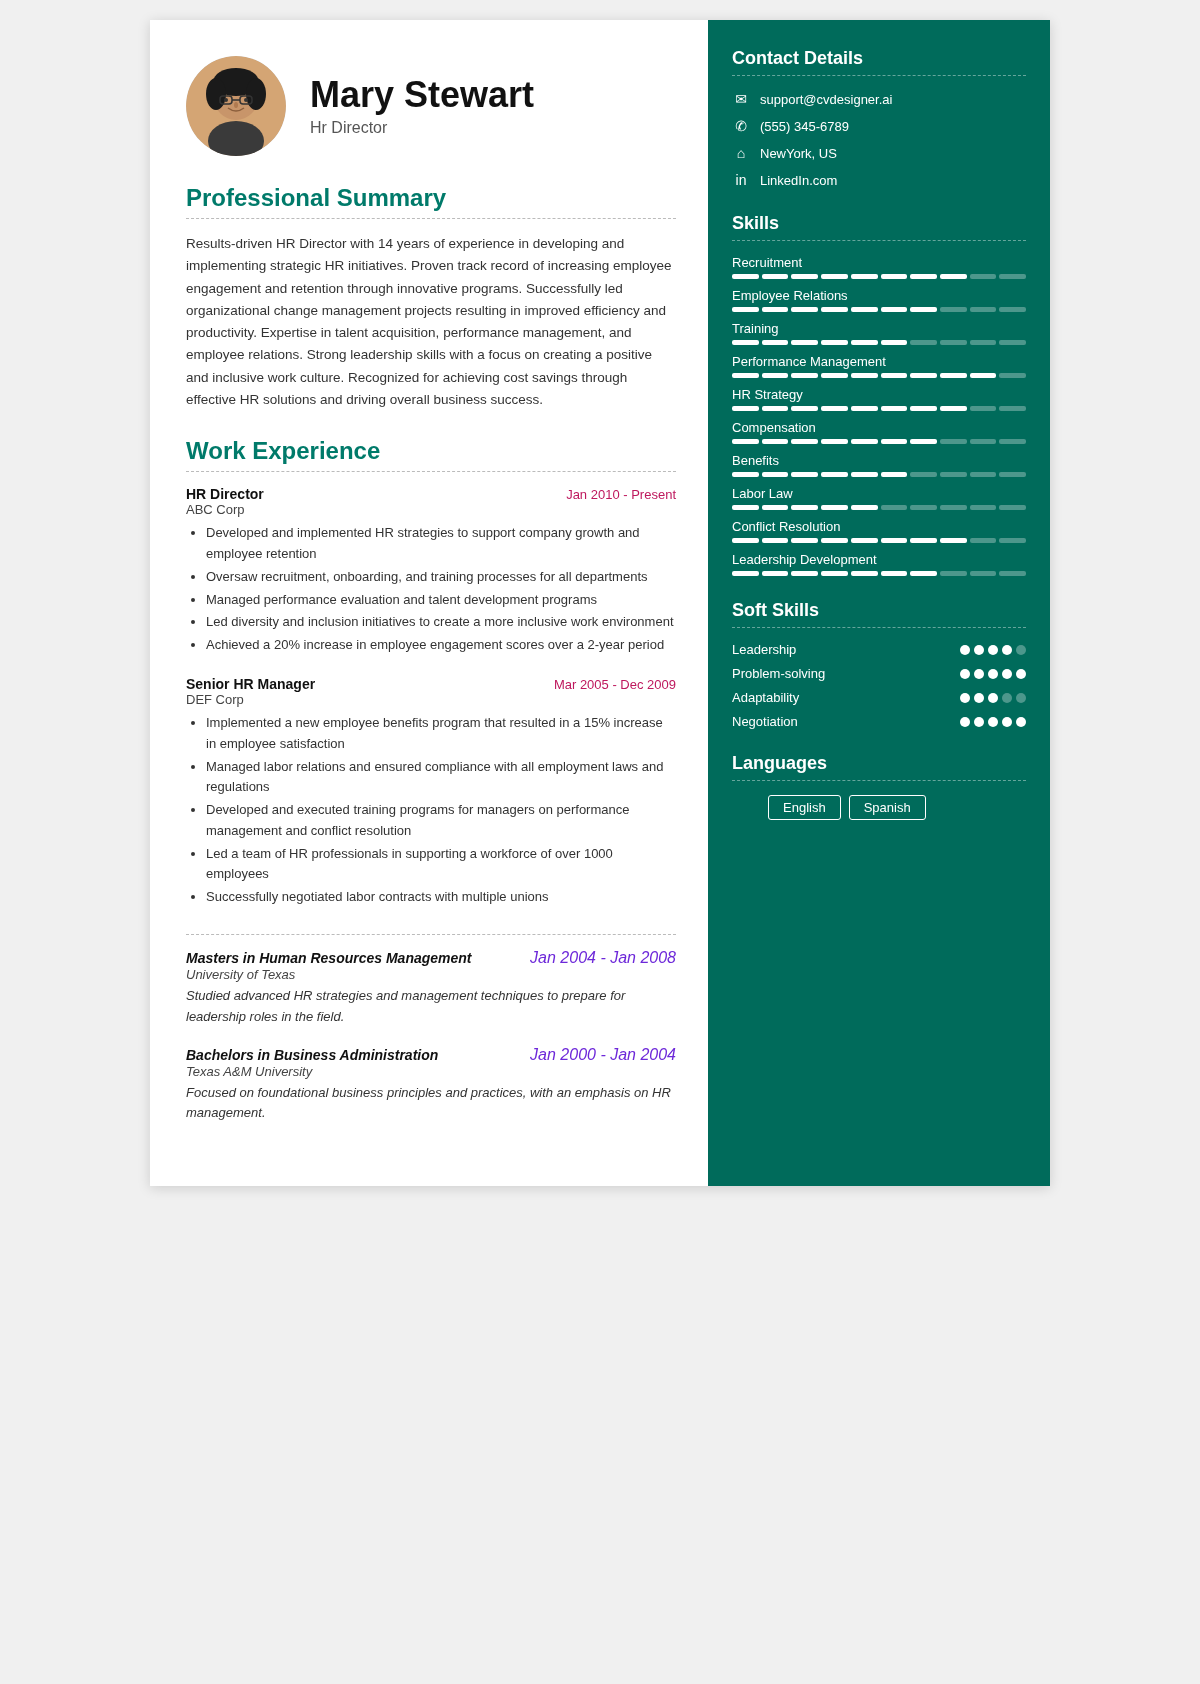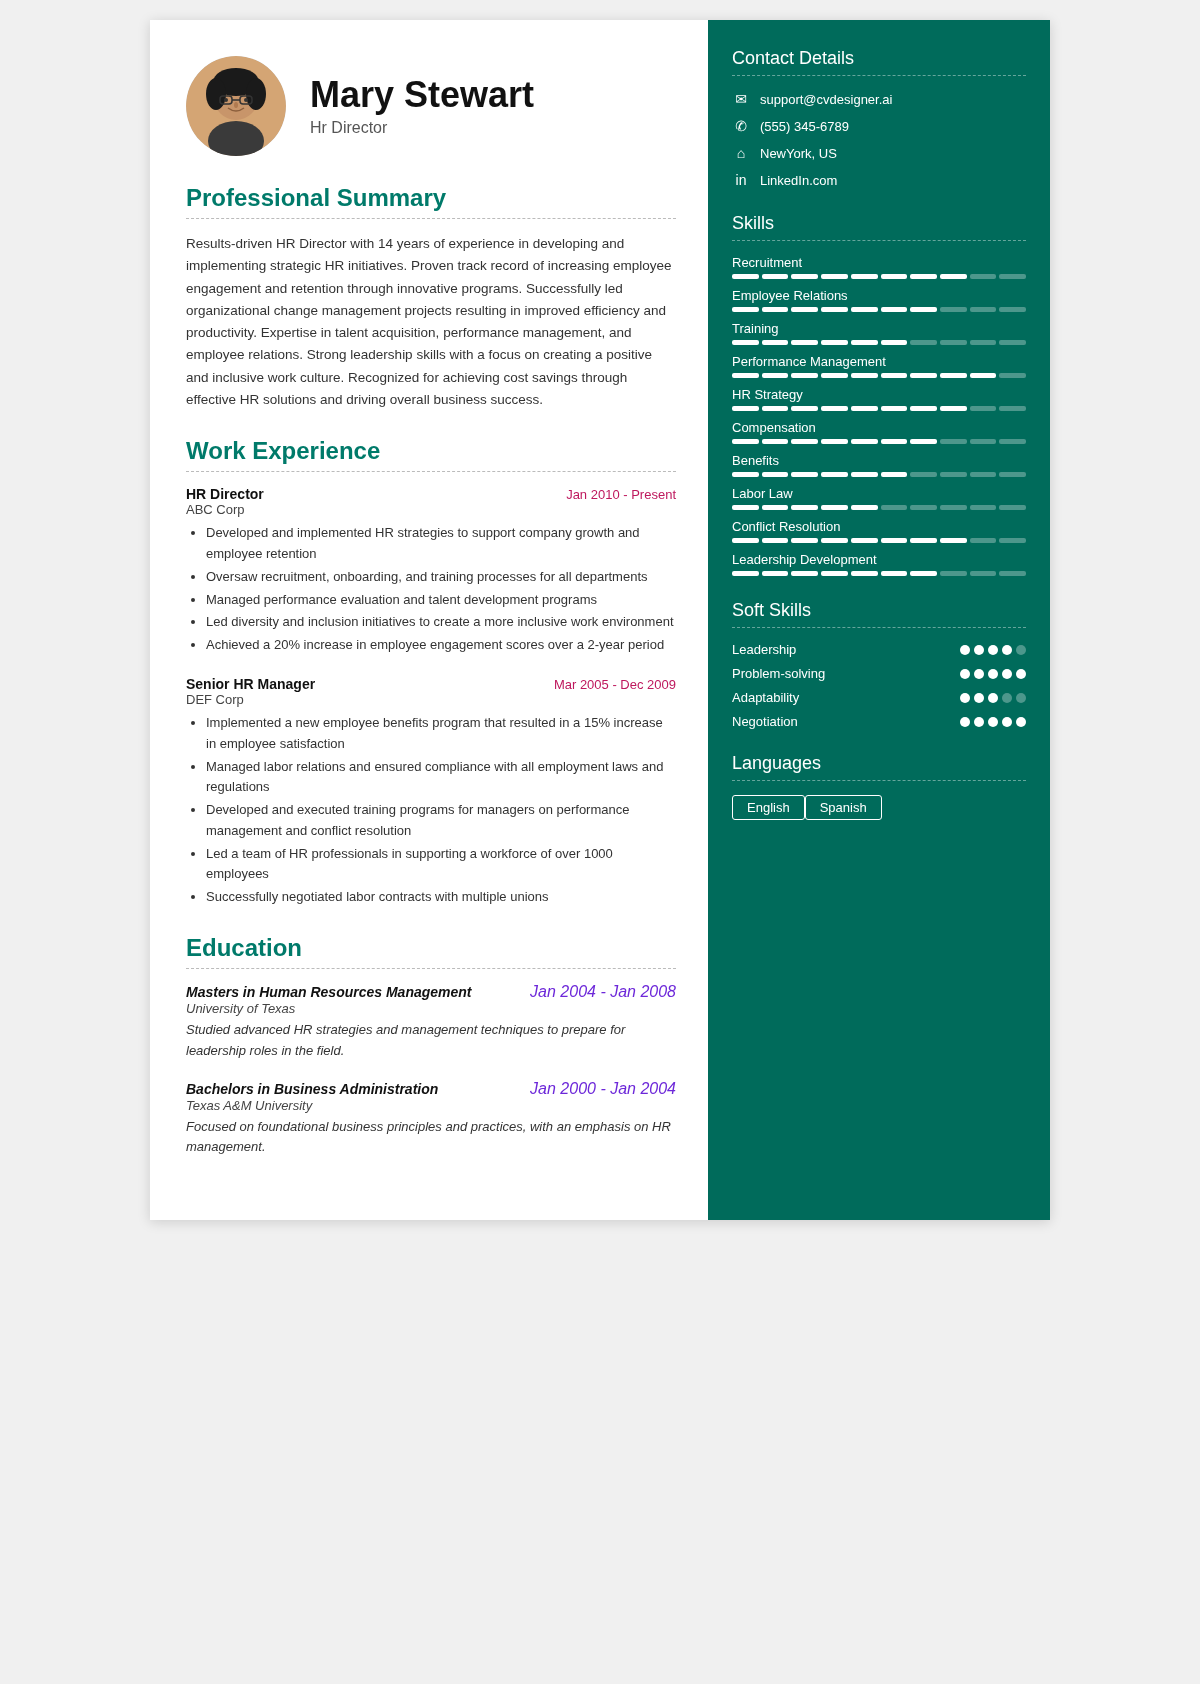--- a/index.html
+++ b/index.html
@@ -140,21 +140,21 @@
     
     .right-col {
       flex: 0 0 38%;
       background: #006b5b;
       color: #fff;
       padding: 28px 24px 36px 24px;
     }
     .right-section { margin-bottom: 24px; }
     .right-section-title {
       font-size: 18px;
-      font-weight: 400;
+      font-weight: 700;
       color: #fff;
       margin-bottom: 6px;
     }
     .right-divider {
       border: none;
       border-top: 1px dashed rgba(255,255,255,0.4);
       margin-bottom: 14px;
     }
     
     .contact-item {
@@ -209,22 +209,23 @@
     .dot {
       width: 10px;
       height: 10px;
       border-radius: 50%;
     }
     .dot.filled { background: #fff; }
     .dot.empty { background: rgba(255,255,255,0.3); }
     
     .lang-tags {
       display: flex;
-      gap: 0;
+      gap: 8px;
       flex-wrap: wrap;
+      margin-left: 36px;
     }
     .lang-tag {
       border: 1.5px solid #fff;
       color: #fff;
       font-size: 13px;
       padding: 4px 14px;
       border-radius: 3px;
       background: transparent;
     }
   </style>
@@ -302,21 +303,20 @@
               <li>Managed labor relations and ensured compliance with all employment laws and regulations</li>
               <li>Developed and executed training programs for managers on performance management and conflict resolution</li>
               <li>Led a team of HR professionals in supporting a workforce of over 1000 employees</li>
               <li>Successfully negotiated labor contracts with multiple unions</li>
     </ul>
   </div>
         </div>
     </div>
 
     <div class="section">
-      <div class="section-title">Education</div>
       <hr class="divider">
       <div id="edu-container">
           <div class="edu-item">
     <div class="edu-header">
       <span class="edu-degree">Masters in Human Resources Management</span>
       <span class="edu-date">Jan 2004 - Jan 2008</span>
     </div>
     <div class="edu-school">University of Texas</div>
     <div class="edu-desc">Studied advanced HR strategies and management techniques to prepare for leadership roles in the field.</div>
   </div>

